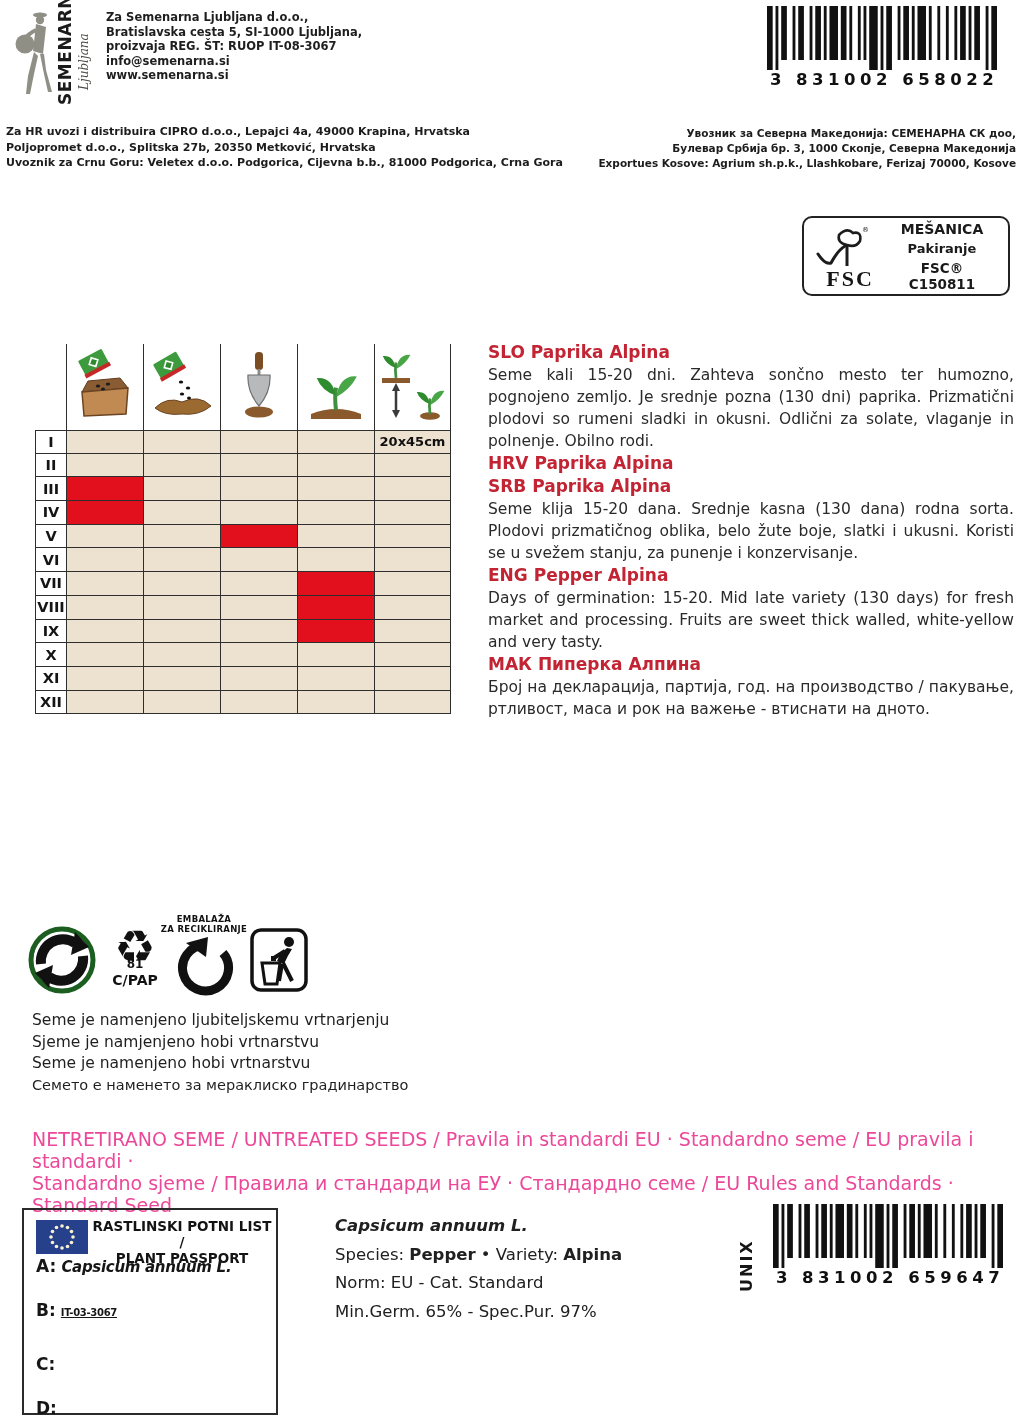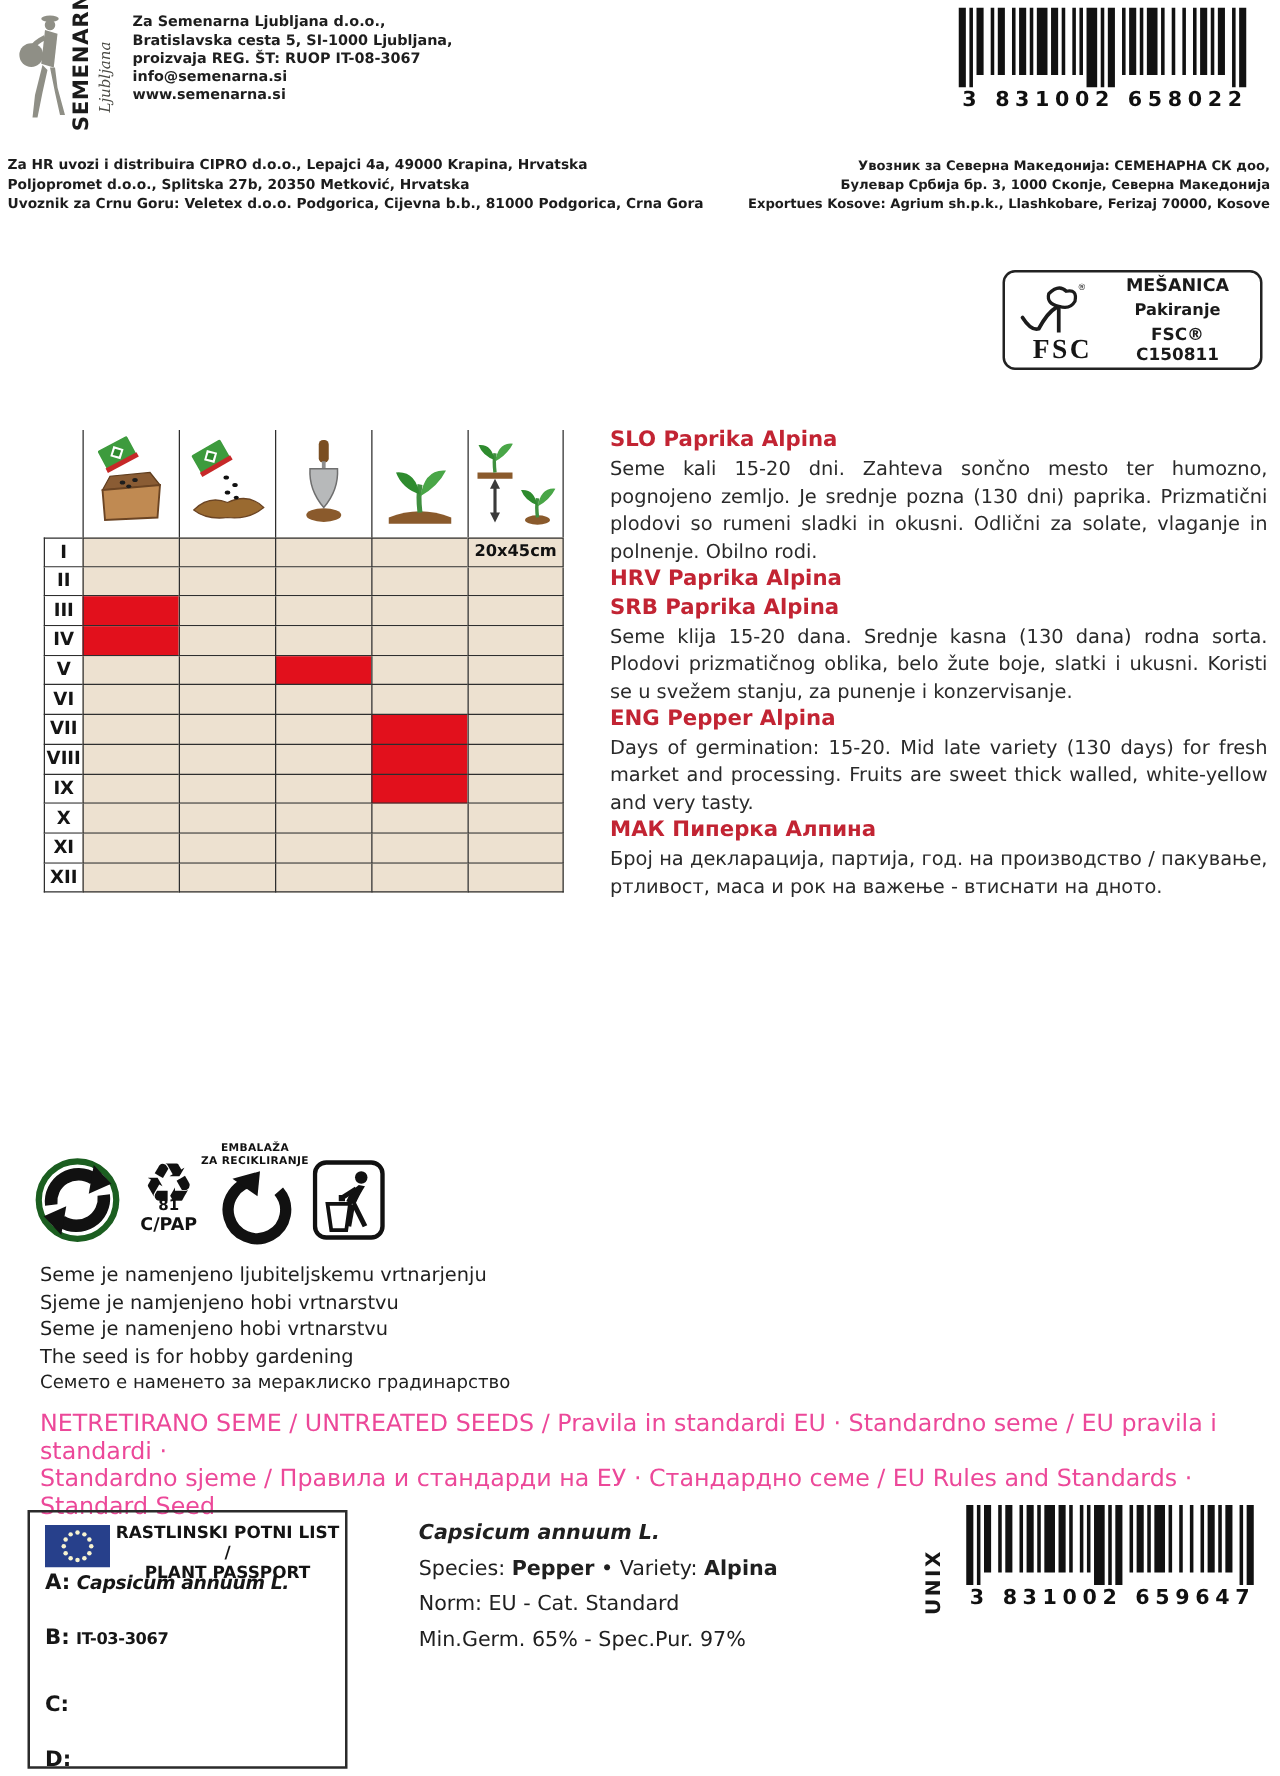--- a/index.html
+++ b/index.html
@@ -59,21 +59,21 @@
   .hobby .cyr{font-size:14.5px;}
   .untreated{left:32px;top:1128px;font-size:19px;line-height:22px;color:#ec4899;width:975px;}
 
   
   .passport{left:22px;top:1208px;width:256px;height:207px;border:2.5px solid #2b2b2b;box-sizing:border-box;padding-left:44px;}
   .pp-title{position:absolute;left:68px;top:8px;width:180px;text-align:center;font-weight:700;
             font-size:13.5px;line-height:16px;color:#131313;}
   .pp-field{position:absolute;left:12px;font-size:16px;color:#161616;}
   .pf-label{font-weight:700;font-size:17px;}
   .pf-value-a{font-style:italic;font-weight:600;font-size:15px;letter-spacing:-.3px;}
-  .pf-value-b{font-weight:600;font-size:13px;letter-spacing:-.3px;}
+  .pf-value-b{font-weight:600;font-size:10px;letter-spacing:-.3px;text-decoration:underline;}
   .pfA{top:46px}.pfB{top:90px}.pfC{top:144px}.pfD{top:188px}
 
   
   .product{left:335px;top:1212px;font-size:16.5px;line-height:28.5px;color:#202020;}
   .lat{font-style:italic;font-weight:600;}
   .product b{font-weight:700;}
 
   
   .bc-num{font-size:16.5px;font-weight:600;letter-spacing:4.5px;color:#101010;text-align:center;white-space:nowrap;}
   .bc-top{left:760px;top:6px;width:248px;}
@@ -365,21 +365,20 @@
     <rect x="21" y="28" width="5" height="5" fill="#111"></rect>
     <path d="M33,35 L42,53" stroke="#111" stroke-width="4"></path>
     <path d="M32,36 L29,53" stroke="#111" stroke-width="4"></path>
     <path d="M12,35 L30,35 L27,56 L15,56 Z" stroke="#111" stroke-width="3" fill="none"></path>
   </svg>
 
   <div class="abs hobby">
     <div>Seme je namenjeno ljubiteljskemu vrtnarjenju</div>
     <div>Sjeme je namjenjeno hobi vrtnarstvu</div>
     <div>Seme je namenjeno hobi vrtnarstvu</div>
-    <div>The seed is for hobby gardening</div>
     <div class="cyr">Семето е наменето за мераклиско градинарство</div>
   </div>
 
   <div class="abs untreated">
     <div>NETRETIRANO SEME / UNTREATED SEEDS / Pravila in standardi EU · Standardno seme / EU pravila i standardi ·</div>
     <div>Standardno sjeme / Правила и стандарди на ЕУ · Стандардно семе / EU Rules and Standards · Standard Seed</div>
   </div>
 
   <div class="abs passport">
     <svg style="position:absolute;left:12px;top:10px" width="52" height="34" viewBox="0 0 52 34">

